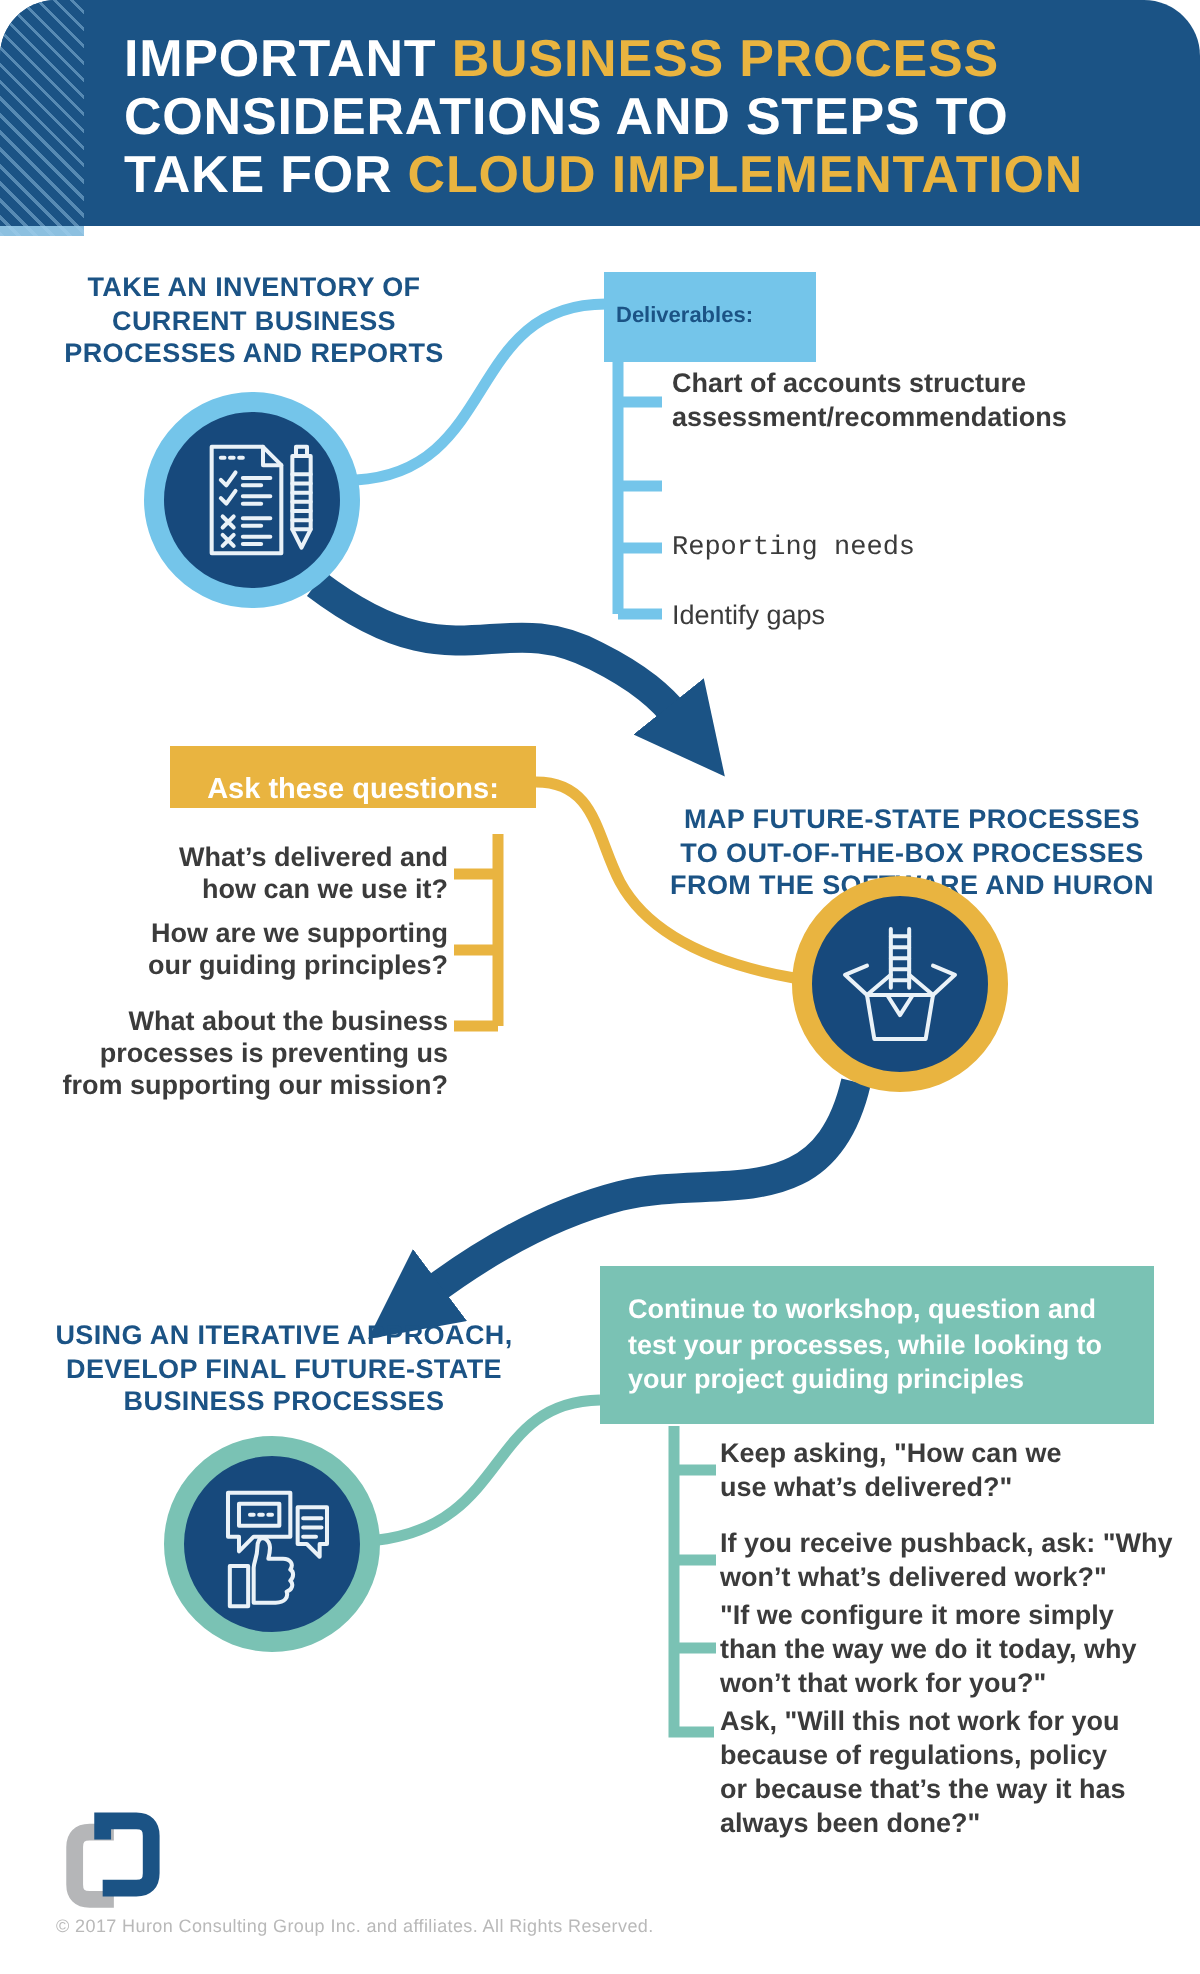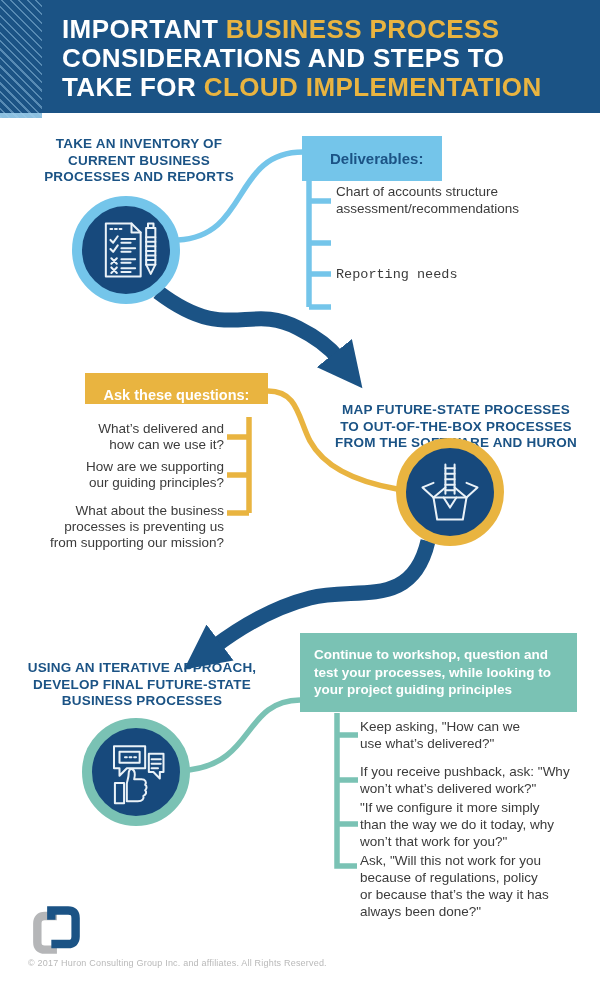--- a/index.html
+++ b/index.html
@@ -1,21 +1,21 @@
 <!DOCTYPE html>
 <html style="--dark-blue: #1B5385; --navy-fill: #17497C; --light-blue: #74C5EA; --gold: #E9B440; --teal: #7AC2B4; --body-text: #3B3B3B; --logo-gray: #B5B6B8; --copyright-gray: #B9B9B9;"><head>
 <meta charset="utf-8">
 <style>
   html,body { margin:0; padding:0; background:#fff; }
   .stage {
     position:relative; width:600px; height:987px; overflow:hidden;
-    background:#fff; font-family:"Liberation Sans", sans-serif;
+    background:#fff; font-family:"Liberation Sans", sans-serif;border-radius:28px;
     -webkit-font-smoothing:antialiased;
   }
-  .pre { white-space:pre-line; }
+  .pre { white-space:pre-line;font-weight:bold; }
 
   
   .header {
     position:absolute; left:0; top:0; width:600px; height:113px;
     background:var(--dark-blue,#1B5385);
   }
   .header-stripes {
     position:absolute; left:0; top:0; width:42px; height:118px;
     background:
       repeating-linear-gradient(45deg, rgba(160,205,235,.45) 0 1.5px, transparent 1.5px 6px),
@@ -39,37 +39,37 @@
     display:flex; align-items:center; justify-content:center;
   }
   .c1 { left:72px;  top:196px; border-color:var(--light-blue,#74C5EA); }
   .c2 { left:396px; top:438px; border-color:var(--gold,#E9B440); }
   .c3 { left:82px;  top:718px; border-color:var(--teal,#7AC2B4); }
   .circle svg { width:66px; height:66px; }
   .icon-stroke { fill:none; stroke:#EAF2F8; stroke-width:2.2; stroke-linecap:round; stroke-linejoin:round; }
 
   
   .blue-box {
-    position:absolute; left:302px; top:136px; width:140px; height:45px;
+    position:absolute; left:302px; top:136px; width:106px; height:45px;
     background:var(--light-blue,#74C5EA); color:var(--dark-blue,#1B5385);
-    font-weight:bold; font-size:15px; line-height:45px; padding-left:28px; box-sizing:border-box;
+    font-weight:bold; font-size:11px; line-height:45px; padding-left:6px; box-sizing:border-box;
   }
   .gold-box {
     position:absolute; left:85px; top:373px; width:183px; height:31px;
     background:var(--gold,#E9B440); color:#fff; text-align:center;
     font-weight:bold; font-size:14.5px; line-height:44px;
   }
   .teal-box {
     position:absolute; left:300px; top:633px; width:277px; box-sizing:border-box;
     background:var(--teal,#7AC2B4); color:#fff; font-weight:bold;
     font-size:13.5px; line-height:17.5px; padding:13px 14px;
   }
 
   
-  .h1-heading { left:32px; top:136px; width:214px; }
+  .h1-heading { left:20px; top:136px; width:214px; }
   .d-item { left:336px; width:235px; }
   .d1 { top:183px; } .d2 { top:236px; } .d3 { top:266px;font-family:Liberation Mono, monospace; } .d4 { top:299px; }
 
   
   .q-item { width:200px; left:24px; text-align:right; line-height:16px; }
   .q1 { top:421px; } .q2 { top:459px; } .q3 { top:503px; }
   .h2-heading { left:326px; top:402px; width:260px; }
 
   
   .h3-heading { left:22px; top:660px; width:240px; }
@@ -156,20 +156,21 @@
         <path d="M58,52 L63,62 L68,52"></path>
         <path d="M58,22 h10 M58,27 h10 M58,32 h10 M58,37 h10 M58,42 h10 M58,47 h10"></path>
       </g>
     </svg>
   </div>
 
   <div class="blue-box">Deliverables:</div>
   <div class="body-text d-item d1 pre">Chart of accounts structure
 assessment/recommendations</div>
   <div class="body-text d-item d3">Reporting needs</div>
+  <div class="body-text d-item d4">Identify gaps</div>
 
   <div class="gold-box">Ask these questions:</div>
   <div class="body-text q-item q1 pre">What’s delivered and
 how can we use it?</div>
   <div class="body-text q-item q2 pre">How are we supporting
 our guiding principles?</div>
   <div class="body-text q-item q3 pre">What about the business
 processes is preventing us
 from supporting our mission?</div>
 

